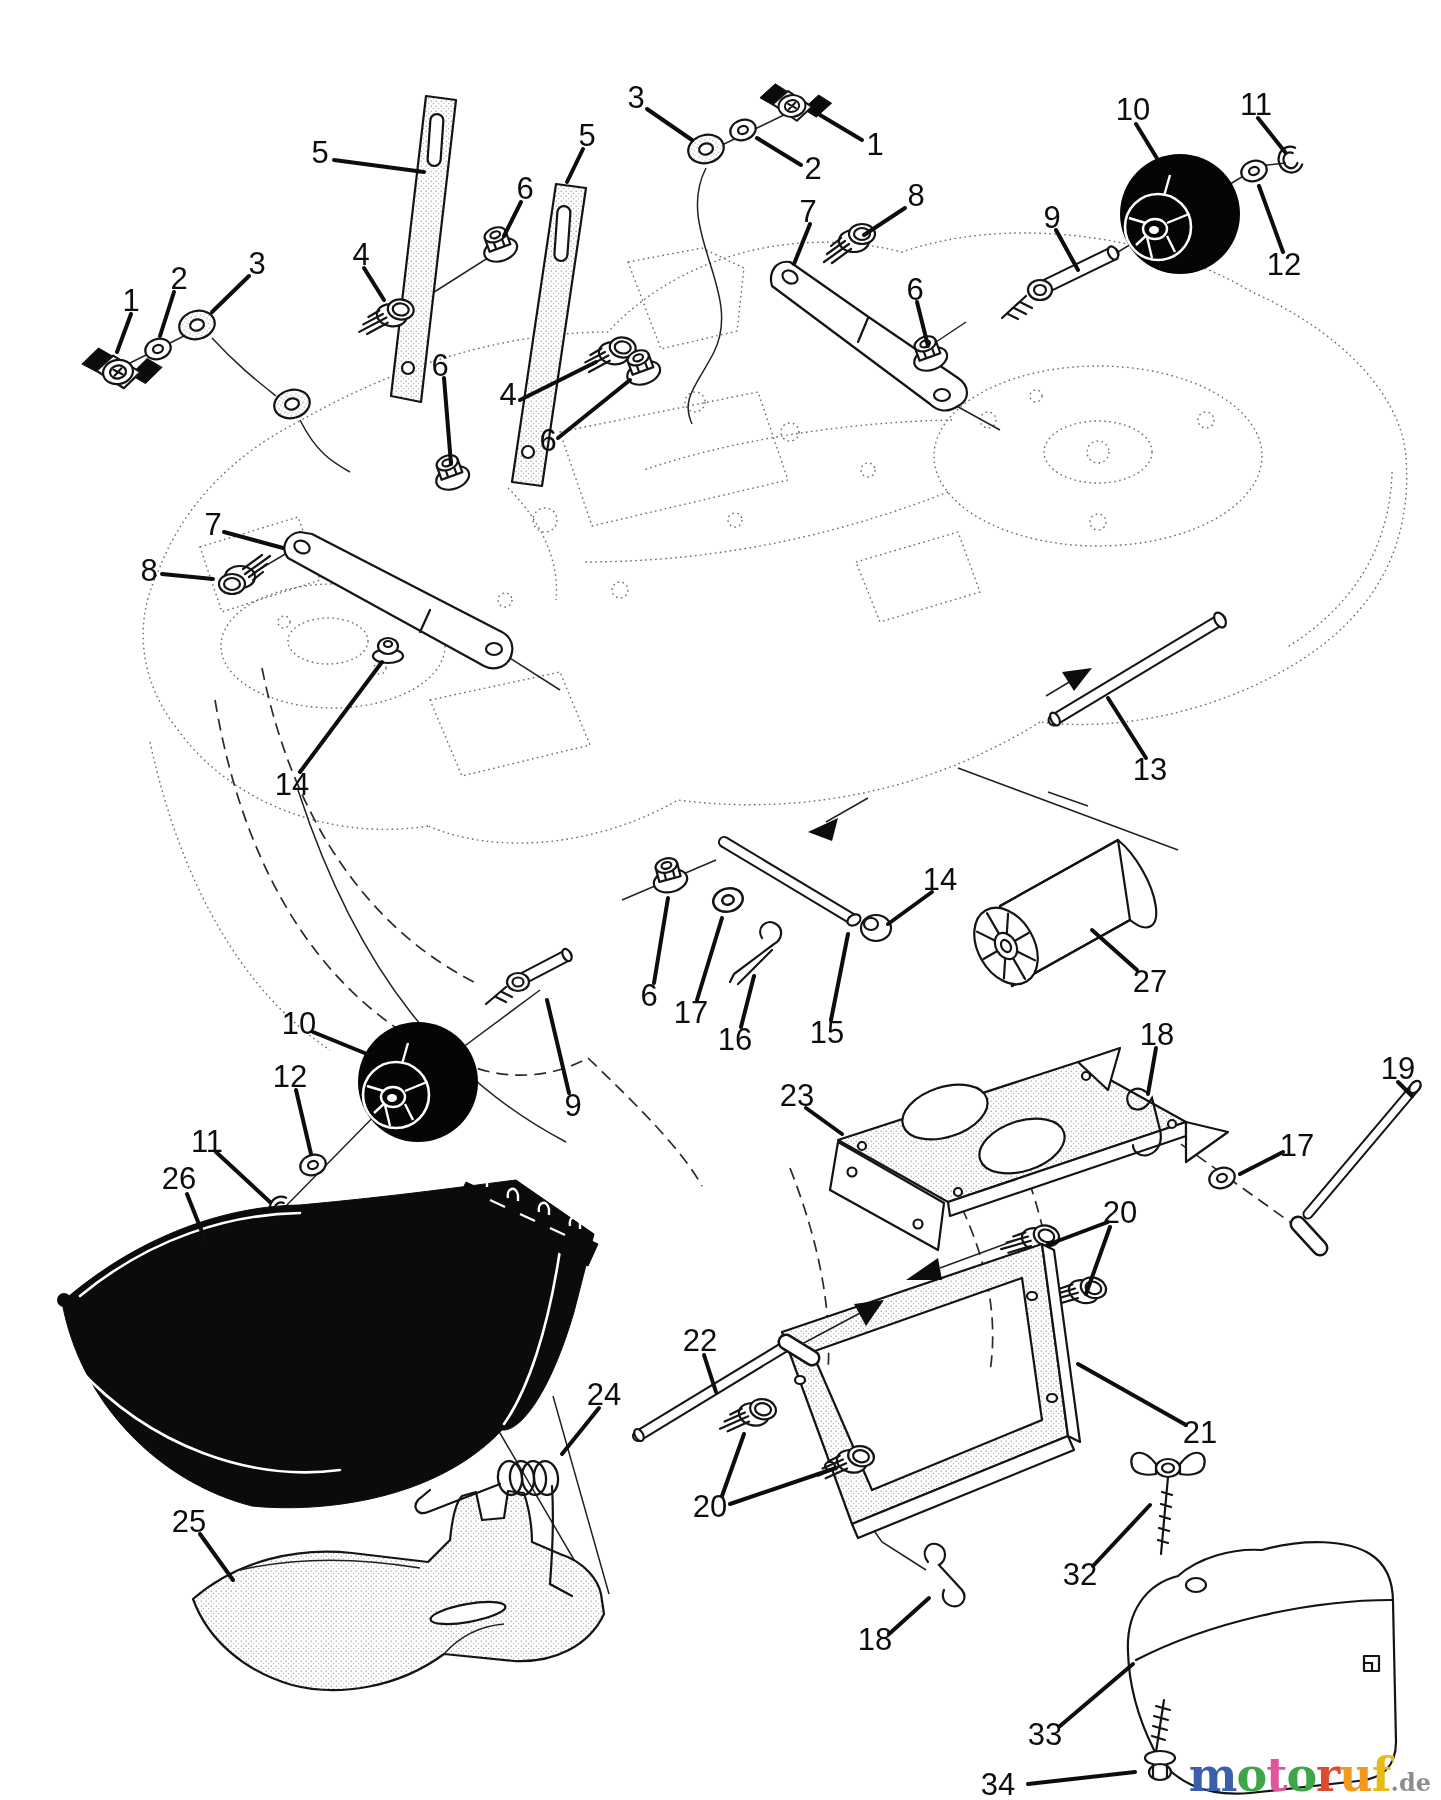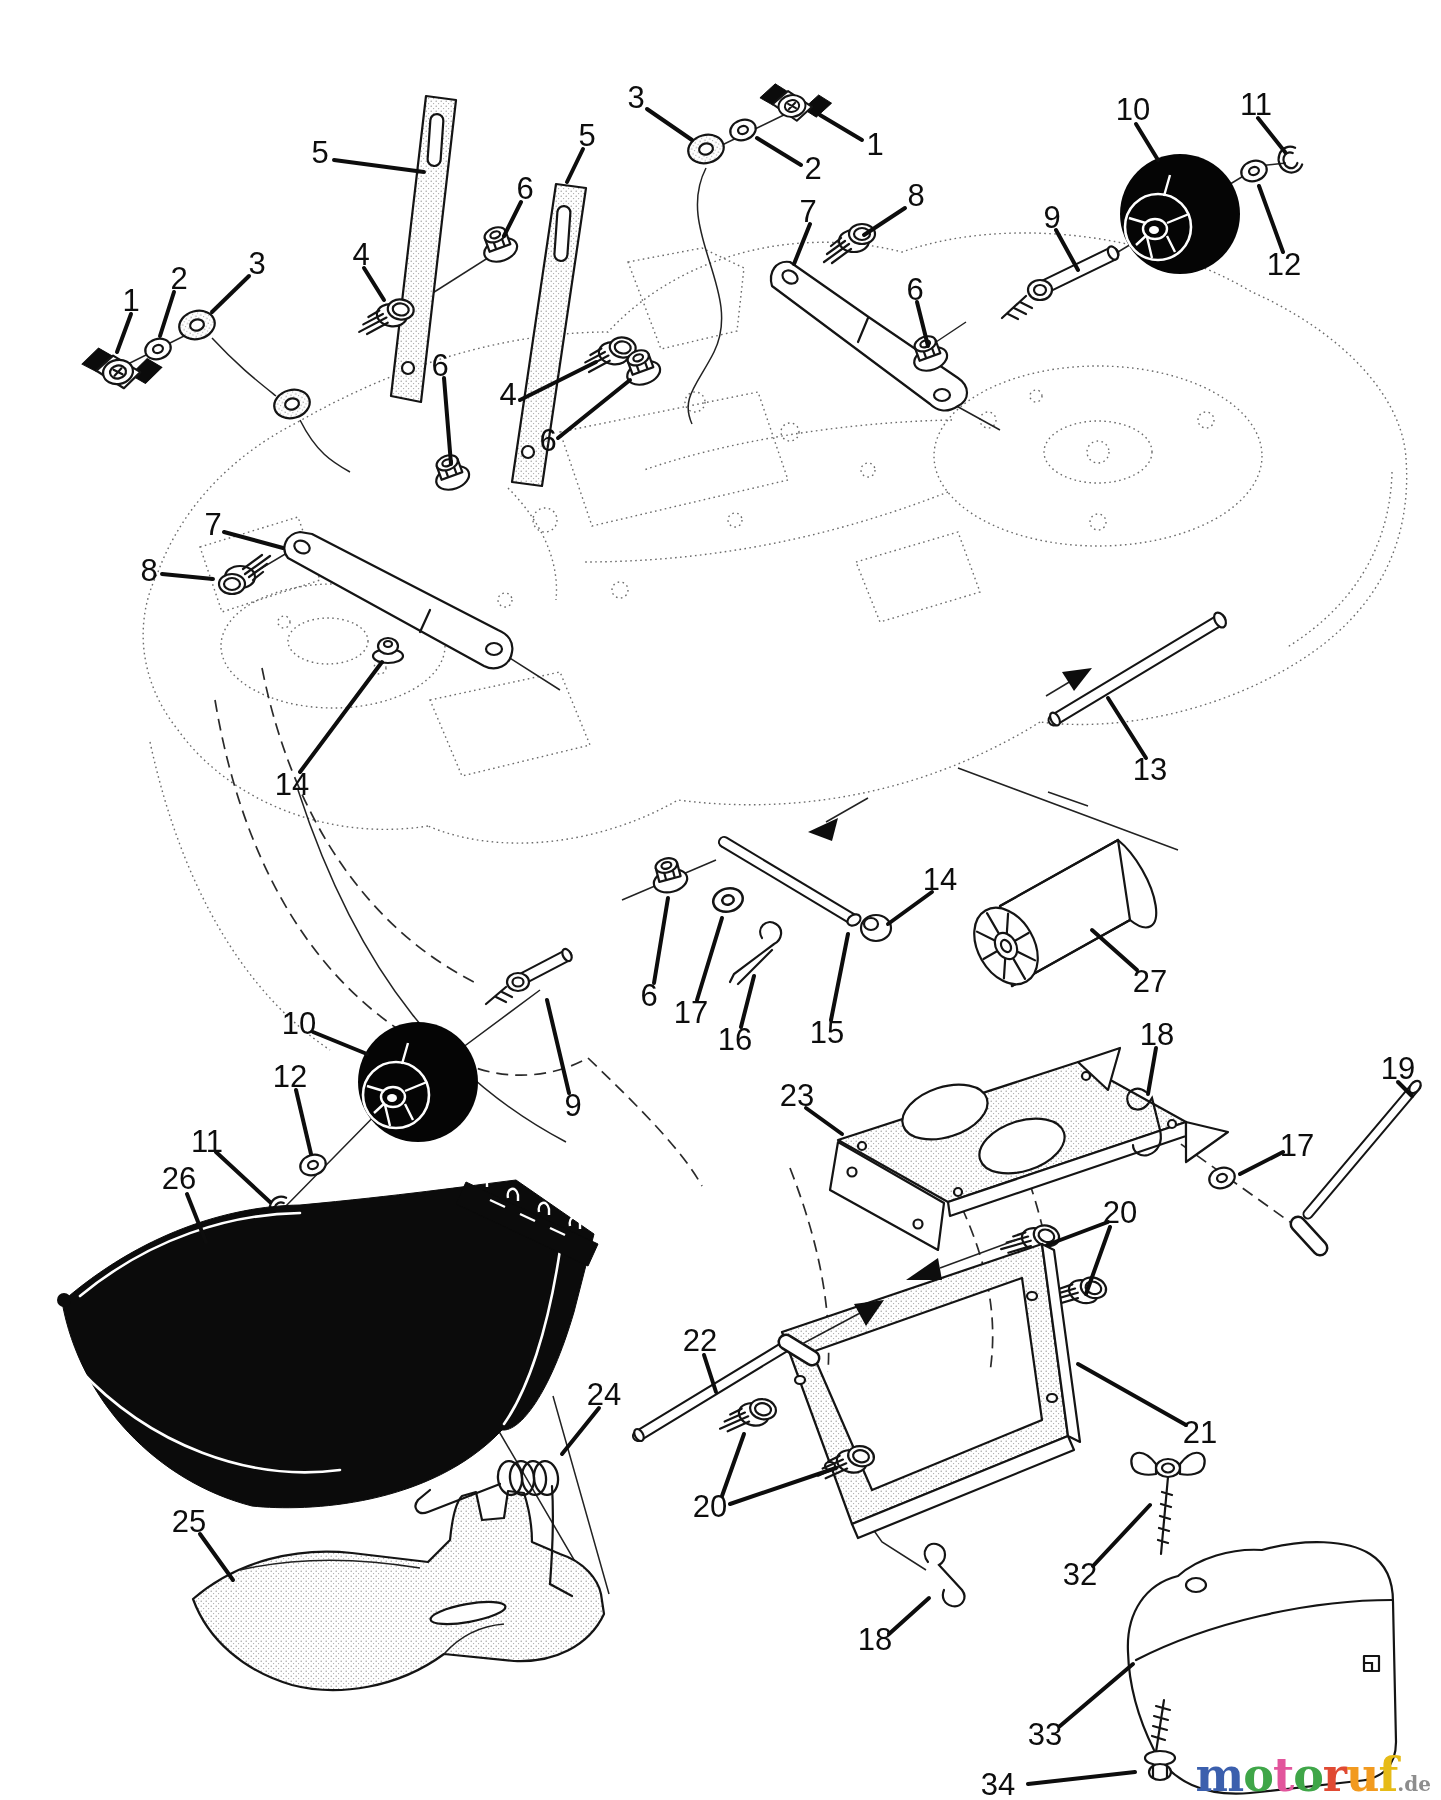--- a/index.html
+++ b/index.html
@@ -17,21 +17,21 @@
   .dsh{fill:none;stroke:#2a2a2a;stroke-width:1.7;stroke-dasharray:12 7;}
   .thin{fill:none;stroke:#222222;stroke-width:1.5;}
   
   .ld{fill:none;stroke:#0d0d0d;stroke-width:4;stroke-linecap:round;}
   .lbl{font-family:"Liberation Sans",sans-serif;font-size:31px;fill:#0d0d0d;
        text-anchor:middle;dominant-baseline:central;}
   .arr{fill:#0d0d0d;stroke:none;}
   
   .wm{position:absolute;right:10px;bottom:2px;font-family:"DejaVu Serif",serif;
       font-weight:bold;font-size:46px;letter-spacing:-1px;line-height:1;user-select:none;}
-  .wm .de{font-size:20px;font-weight:bold;letter-spacing:0;}
+  .wm .de{font-size:24px;font-weight:bold;letter-spacing:0;}
 </style>
 </head>
 <body>
 
 <div class="page">
 <svg width="1441" height="1800" viewBox="0 0 1441 1800">
   <defs>
     <pattern id="stip" width="5" height="5" patternUnits="userSpaceOnUse">
       <rect width="5" height="5" fill="#ffffff"></rect>
       <circle cx="1.2" cy="1.2" r="0.65" fill="#8a8a8a"></circle>

